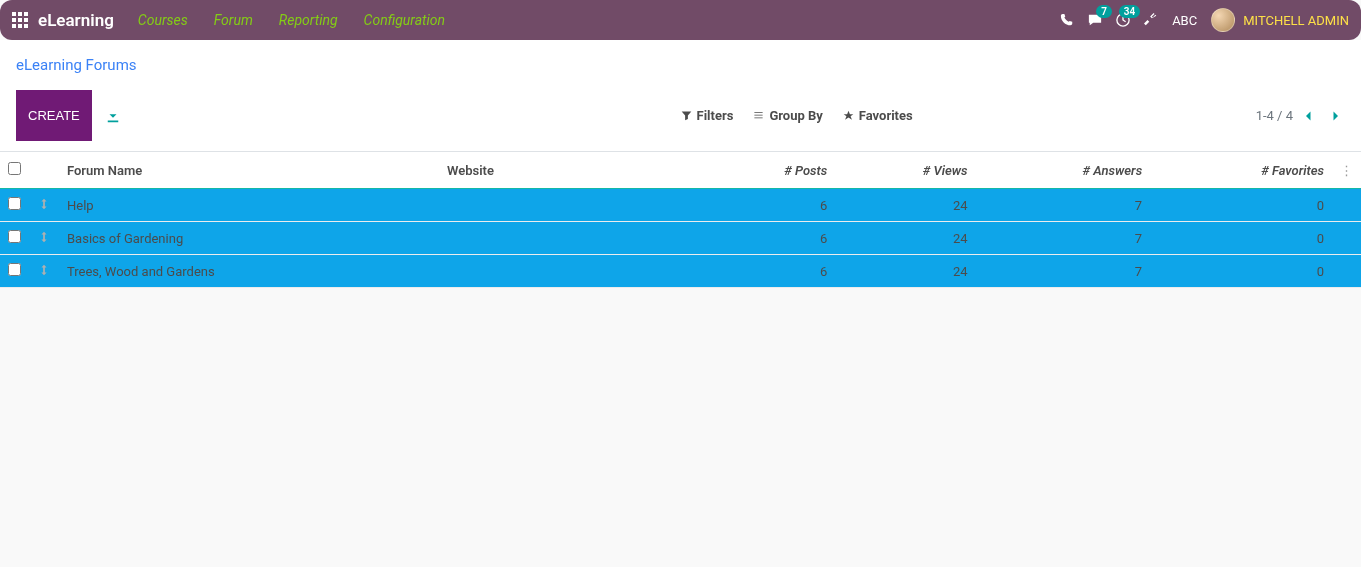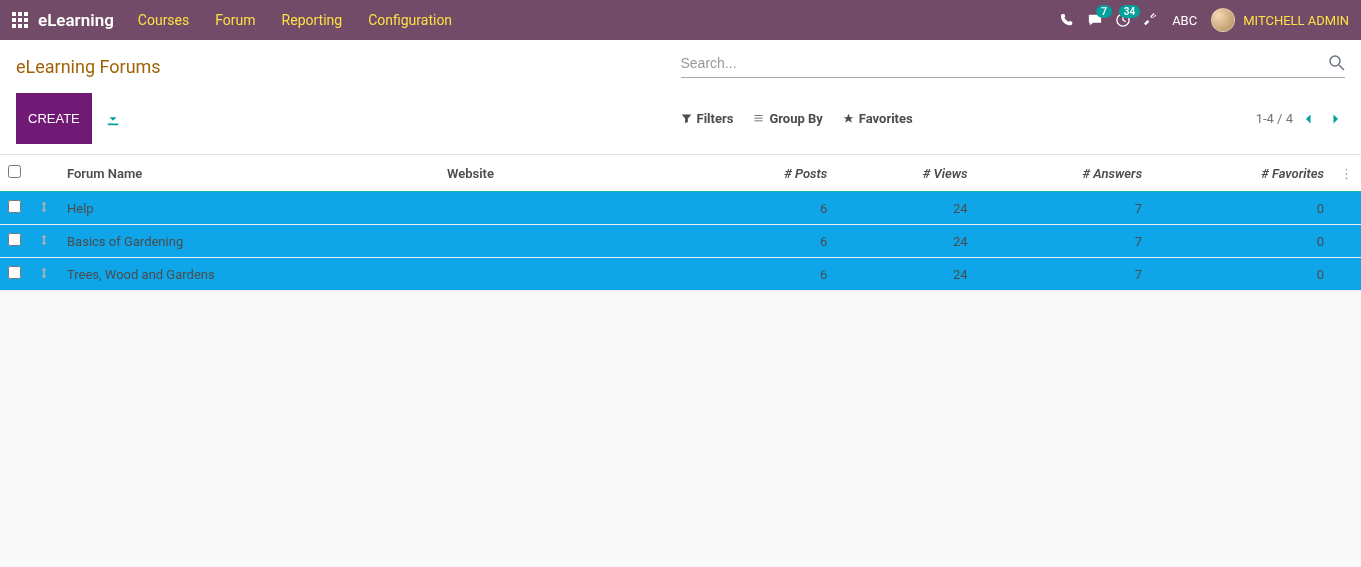--- a/index.html
+++ b/index.html
@@ -1,35 +1,35 @@
 <!DOCTYPE html>
 <html><head>
 <meta charset="utf-8">
 <style>
   * { box-sizing: border-box; margin: 0; padding: 0; }
   body { font-family: -apple-system, BlinkMacSystemFont, "Segoe UI", Roboto, "Helvetica Neue", Arial, sans-serif; font-size: 13px; color: #4c4c4c; background: #f9f9f9; width: 1361px; }
   
   
-  .topnav { background: #714B67; height: 40px; display: flex; align-items: center; color: #fff; padding: 0 12px; }
+  .topnav { background: #714B67; height: 40px; display: flex; align-items: center; color: #fff; padding: 0 12px; border-radius: 12px; }
   .apps-grid { width: 16px; height: 16px; fill: #fff; margin-right: 10px; cursor: pointer; }
   .brand { font-size: 17px; font-weight: 600; margin-right: 24px; }
-  .nav-link { color: #fde047; text-decoration: none; font-size: 14px; margin-right: 26px; cursor: pointer; }
+  .nav-link { color: #84cc16; text-decoration: none; font-size: 14px; margin-right: 26px; cursor: pointer; font-style: italic; }
   .nav-spacer { flex: 1; }
   .nav-icon { fill: #fff; width: 14px; height: 14px; }
   .nav-right-item { position: relative; margin-left: 14px; display: inline-flex; align-items: center; cursor: pointer; }
   .badge { position: absolute; top: -8px; right: -10px; background: #00A09D; color: #fff; border-radius: 10px; font-size: 10px; padding: 1px 5px; min-width: 16px; text-align: center; font-weight: 600; }
   .nav-text { color: #fff; font-size: 13px; margin-left: 14px; cursor: pointer; }
   .avatar { width: 24px; height: 24px; border-radius: 50%; background: radial-gradient(circle at 30% 30%, #f4d7b3, #b08a5a); margin-left: 14px; margin-right: 8px; border: 1px solid rgba(255,255,255,.3); }
   .user-name { color: #fde047; font-size: 13px; }
 
   
   .cp { background: #fff; padding: 8px 16px 0; border-bottom: 1px solid #dee2e6; display: flex; flex-wrap: wrap; }
   .cp-left { width: 50%; }
   .cp-right { width: 50%; }
-  .breadcrumb { font-size: 18px; color: #a16207; padding: 8px 0 6px; }
+  .breadcrumb { font-size: 15px; color: #3b82f6; padding: 8px 0 6px; }
   .search-wrap { border-bottom: 1px solid #aaa; display: flex; align-items: center; height: 30px; }
   .search-wrap input { border: none; outline: none; font-size: 14px; flex: 1; background: transparent; }
   .search-wrap input::placeholder { color: #999; }
   .search-icon { fill: #6c757d; width: 16px; height: 16px; cursor: pointer; }
   .cp-bottom { display: flex; width: 100%; padding: 10px 0 10px; }
   .cp-bl { width: 50%; display: flex; align-items: center; gap: 10px; }
   .cp-br { width: 50%; display: flex; align-items: center; }
   .btn-create { background: #701a75; color: #fff; border: none; padding: 18px 12px; font-size: 13px; font-weight: 500; text-transform: uppercase; cursor: pointer; }
   .import-icon { fill: #00A09D; width: 14px; height: 14px; cursor: pointer; margin-left: 4px; }
   .filter-btn { display: inline-flex; align-items: center; gap: 5px; color: #4c4c4c; font-size: 13px; cursor: pointer; margin-right: 20px; font-weight: bold; }
@@ -99,29 +99,20 @@
       </svg>
   </span>
   <span class="nav-text">ABC</span>
   <span class="avatar"></span>
   <span class="user-name">MITCHELL ADMIN</span>
 </div>
 
 <div class="cp">
   <div class="cp-left">
     <div class="breadcrumb">eLearning Forums</div>
-  </div>
-  <div class="cp-right">
-    <div class="search-wrap">
-      <input type="text" placeholder="Search..." style="">
-      <svg class="search-icon" viewBox="0 0 16 16">
-          <circle cx="6" cy="6" r="5" fill="none" stroke="#6c757d" stroke-width="1.5"></circle>
-          <path d="M10 10l5 5" stroke="#6c757d" stroke-width="1.5"></path>
-        </svg>
-    </div>
   </div>
   <div class="cp-bottom">
     <div class="cp-bl">
       <button class="btn-create">Create</button>
       <svg class="import-icon" viewBox="0 0 16 16">
           <path d="M8 1v8M4 6l4 4 4-4M2 13h12v2H2z"></path>
         </svg>
     </div>
     <div class="cp-br">
       <span class="filter-btn">

